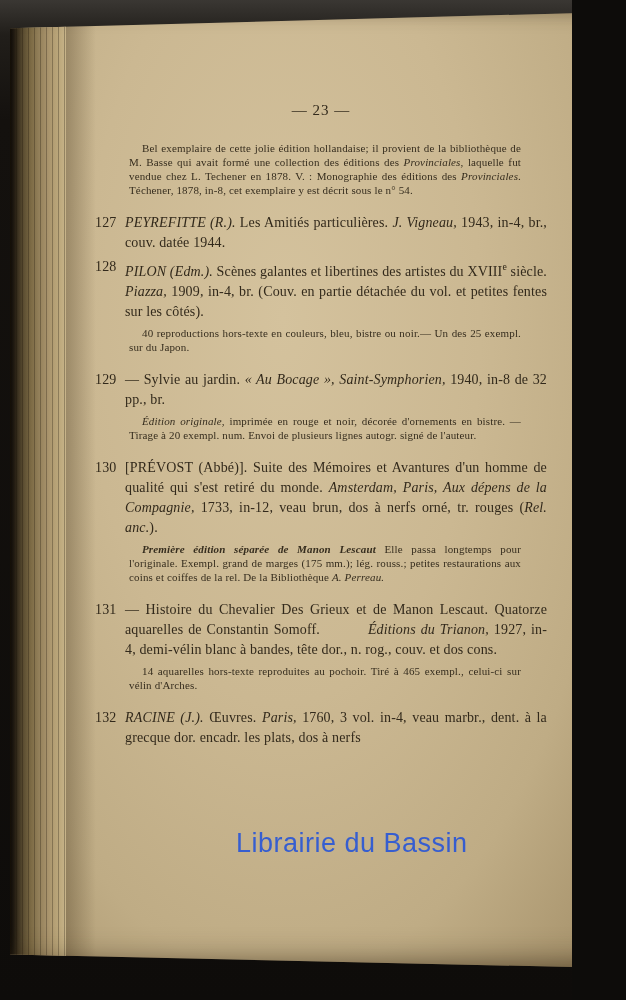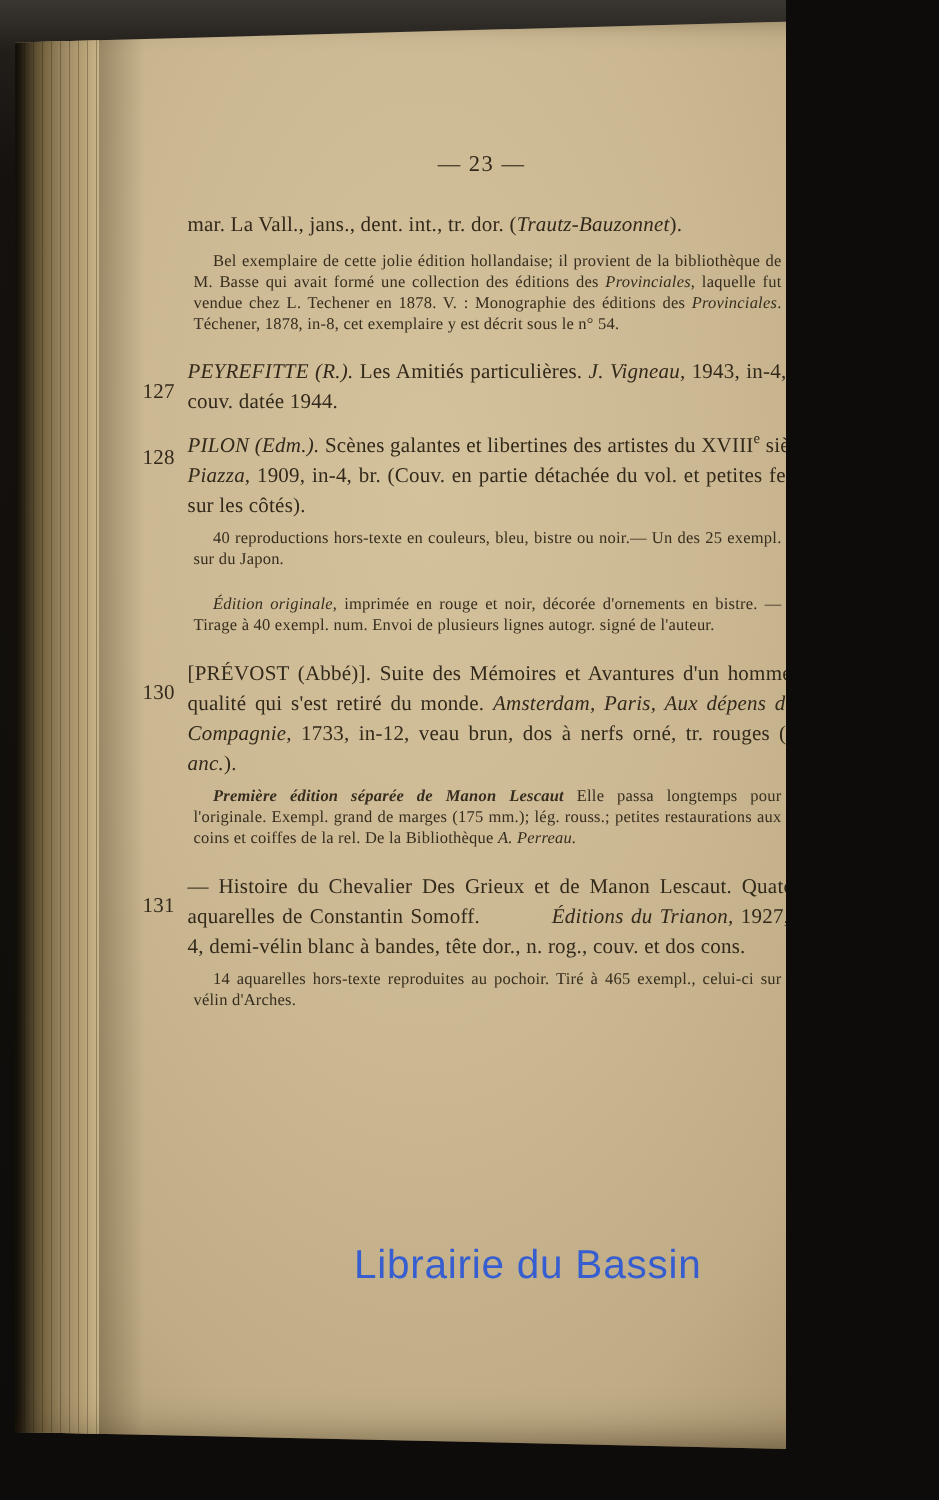--- a/index.html
+++ b/index.html
@@ -1,20 +1,20 @@
 <!DOCTYPE html>
 <html><head>
 <meta charset="utf-8">
 <style>
   * { box-sizing: border-box; }
   html, body { margin: 0; padding: 0; background: #0d0c0a; }
 
   .scene {
     position: relative;
-    width: 524px;
+    width: 572px;
     height: 1000px;
     overflow: hidden;
     background: linear-gradient(180deg, #3a3733 0px, #211e1a 35px, #14110e 120px, #0e0c0a 100%);
     font-family: "Liberation Serif", serif;
   }
 
   .page {
     position: absolute;
     left: 10px;
     top: 12px;
@@ -92,21 +92,21 @@
   .entry {
     position: relative;
     margin: 0 0 4px 0;
     padding-left: 30px;
     font-size: 14px;
     line-height: 20px;
     text-align: justify;
   }
   .entry .num {
     position: absolute;
-    left: 0; top: 13px;
+    left: 0; top: 0;
     font-style: normal;
   }
 
   .watermark {
     position: absolute;
     left: 236px;
     top: 828px;
     font-family: "Liberation Sans", sans-serif;
     font-size: 27px;
     color: rgba(43, 87, 213, 0.93);
@@ -122,47 +122,54 @@
   <div class="page">
     <div class="page-edges"></div>
     <div class="gutter-shadow"></div>
     <div class="page-shading"></div>
   </div>
 
   <div class="content">
 
     <p class="pagenum">— 23 —</p>
 
-    <p class="cont-line"><span>mar. La Vall., jans., dent. int., tr. dor. (</span><span style="font-style: italic;">Trautz-Bauzonnet</span><span>).</span></p>
 
     <p class="note"><span>Bel exemplaire de cette jolie édition hollandaise; il provient de la bibliothèque de M. Basse qui avait formé une collection des éditions des </span><span style="font-style: italic;">Provinciales</span><span>, laquelle fut vendue chez L. Techener en 1878. V. : Monographie des éditions des </span><span style="font-style: italic;">Provinciales</span><span>. Téchener, 1878, in-8, cet exemplaire y est décrit sous le n° 54.</span></p>
 
     <section class="entry">
       <span class="num">127</span>
       <span><span style="font-style: italic;">PEYREFITTE (R.).</span><span> Les Amitiés particulières. </span><span style="font-style: italic;">J. Vigneau,</span><span> 1943, in-4, br., couv. datée 1944.</span></span>
     </section>
 
     <section class="entry">
       <span class="num">128</span>
       <span><span style="font-style: italic;">PILON (Edm.).</span><span> Scènes galantes et libertines des artistes du XVIII</span><span style="vertical-align: super; font-size: 70%;">e</span><span> siècle. </span><span style="font-style: italic;">Piazza,</span><span> 1909, in-4, br. (Couv. en partie détachée du vol. et petites fentes sur les côtés).</span></span>
     </section>
     <p class="note"><span>40 reproductions hors-texte en couleurs, bleu, bistre ou noir.— Un des 25 exempl. sur du Japon.</span></p>
 
-    <p class="note"><span style="font-style: italic;">Édition originale,</span><span> imprimée en rouge et noir, décorée d'ornements en bistre. — Tirage à 40 exempl. num. Envoi de plusieurs lignes autogr. signé de l'auteur.</span></p>
+    <section class="entry">
+      <span class="num">129</span>
+      <span><span>— Sylvie au jardin. </span><span style="font-style: italic;">« Au Bocage », Saint-Symphorien,</span><span> 1940, in-8 de 32 pp., br.</span></span>
+    </section>
+    <p class="note"><span style="font-style: italic;">Édition originale,</span><span> imprimée en rouge et noir, décorée d'ornements en bistre. — Tirage à 20 exempl. num. Envoi de plusieurs lignes autogr. signé de l'auteur.</span></p>
 
     <section class="entry">
       <span class="num">130</span>
       <span><span style="">[PRÉVOST (Abbé)].</span><span> Suite des Mémoires et Avantures d'un homme de qualité qui s'est retiré du monde. </span><span style="font-style: italic;">Amsterdam, Paris, Aux dépens de la Compagnie,</span><span> 1733, in-12, veau brun, dos à nerfs orné, tr. rouges (</span><span style="font-style: italic;">Rel. anc.</span><span>).</span></span>
     </section>
     <p class="note"><span style="font-style: italic; font-weight: bold;">Première édition séparée de Manon Lescaut</span><span> Elle passa longtemps pour l'originale. Exempl. grand de marges (175 mm.); lég. rouss.; petites restaurations aux coins et coiffes de la rel. De la Bibliothèque </span><span style="font-style: italic; font-weight: normal;">A. Perreau.</span></p>
 
     <section class="entry">
       <span class="num">131</span>
       <span><span>— Histoire du Chevalier Des Grieux et de Manon Lescaut. Quatorze aquarelles de Constantin Somoff. </span><span style="font-style: italic; margin-left: 43px;">Éditions du Trianon,</span><span> 1927, in-4, demi-vélin blanc à bandes, tête dor., n. rog., couv. et dos cons.</span></span>
     </section>
     <p class="note"><span>14 aquarelles hors-texte reproduites au pochoir. Tiré à 465 exempl., celui-ci sur vélin d'Arches.</span></p>
 
+    <section class="entry">
+      <span class="num">132</span>
+      <span><span style="font-style: italic;">RACINE (J.).</span><span> Œuvres. </span><span style="font-style: italic;">Paris,</span><span> 1760, 3 vol. in-4, veau marbr., dent. à la grecque dor. encadr. les plats, dos à nerfs</span></span>
+    </section>
 
   </div>
 
   <div class="watermark">Librairie du Bassin</div>
 
 </div>
 
 </body></html>

